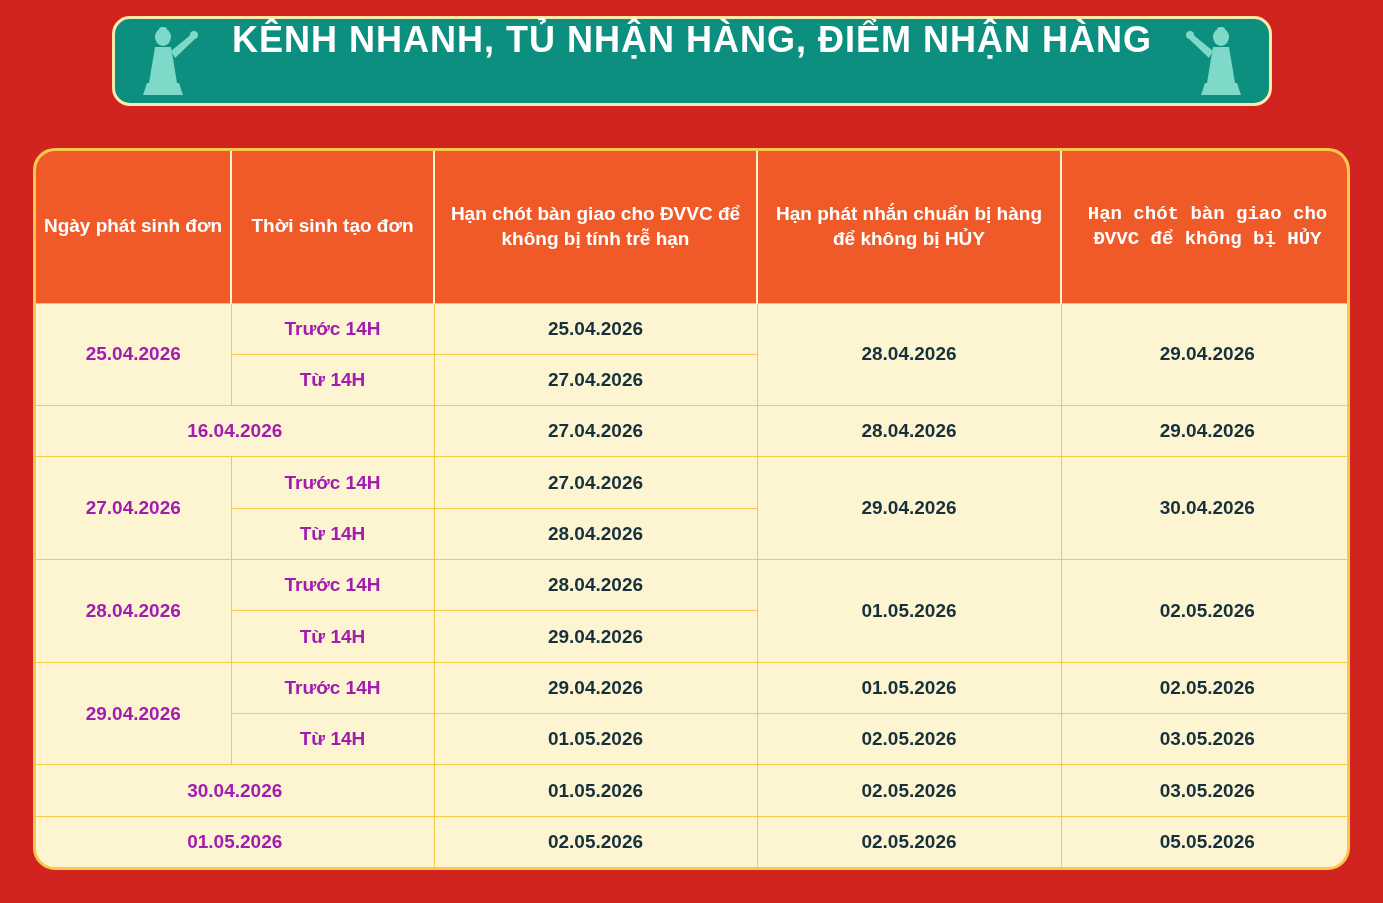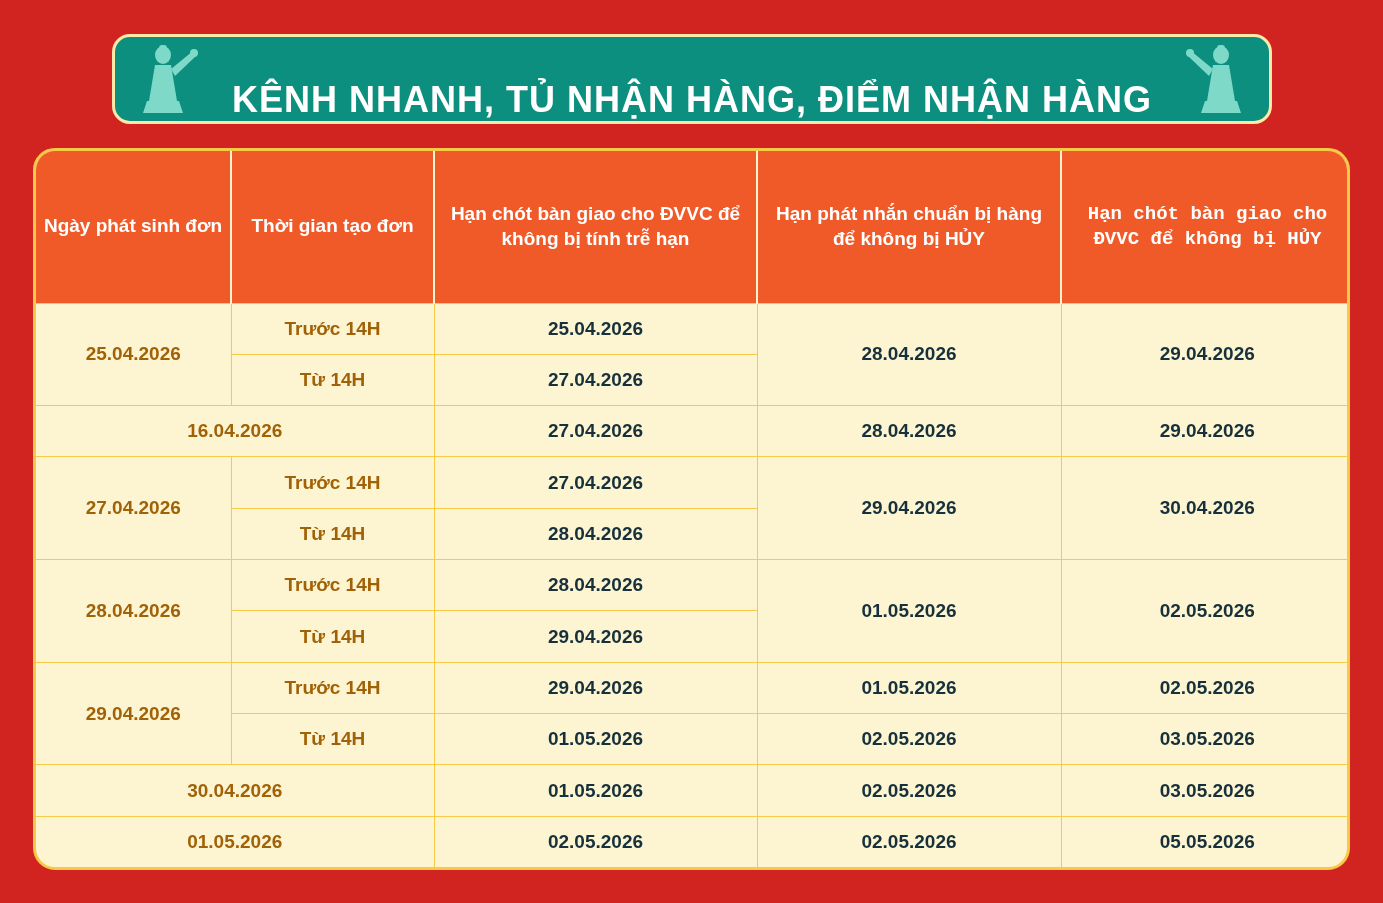--- a/index.html
+++ b/index.html
@@ -17,28 +17,28 @@
     position: relative;
     width: 1383px;
     height: 903px;
     box-sizing: border-box;
   }
 
   
   .banner {
     position: absolute;
     left: 112px;
-    top: 34px;
+    top: 16px;
     width: 1160px;
     height: 90px;
     background: #0d8f7f;
     border: 3px solid #ffe9a8;
     border-radius: 18px;
     display: flex;
-    align-items: flex-end;
+    align-items: flex-start;
     justify-content: center;
     box-sizing: border-box;
   }
   .banner-title {
     color: #ffffff;
     font-size: 36px;
     font-weight: bold;
     letter-spacing: 1px;
     text-align: center;
     white-space: nowrap;
@@ -89,21 +89,21 @@
 
   tbody td {
     text-align: center;
     vertical-align: middle;
     font-size: 19px;
     font-weight: bold;
     border: 1.5px solid #f7c948;
     padding: 6px 4px;
     box-sizing: border-box;
   }
-  tbody td.orange { color: #a16207; }
+  tbody td.orange { color: #a21caf; }
   tbody td.dark { color: #17313c; }
   tbody tr td:first-child { border-left: none; }
   tbody tr td:last-child { border-right: none; }
   tbody tr:last-child td { border-bottom: none; }
 
   .col-1 { width: 195px; }
   .col-2 { width: 203px; }
   .col-3 { width: 323px; }
   .col-4 { width: 304px; }
   .col-5 { width: 292px; }
@@ -142,21 +142,21 @@
       <colgroup>
         <col class="col-1">
           <col class="col-2">
           <col class="col-3">
           <col class="col-4">
           <col class="col-5">
       </colgroup>
       <thead>
         <tr>
           <th>Ngày phát sinh đơn</th>
-          <th>Thời gian tạo đơn</th>
+          <th>Thời sinh tạo đơn</th>
           <th>Hạn chót bàn giao cho ĐVVC để không bị tính trễ hạn</th>
           <th>Hạn phát nhắn chuẩn bị hàng để không bị HỦY</th>
           <th>Hạn chót bàn giao cho ĐVVC để không bị HỦY</th>
         </tr>
       </thead>
       <tbody>
 
         <tr>
           <td class="orange" rowspan="2">25.04.2026</td>
           <td class="orange">Trước 14H</td>

